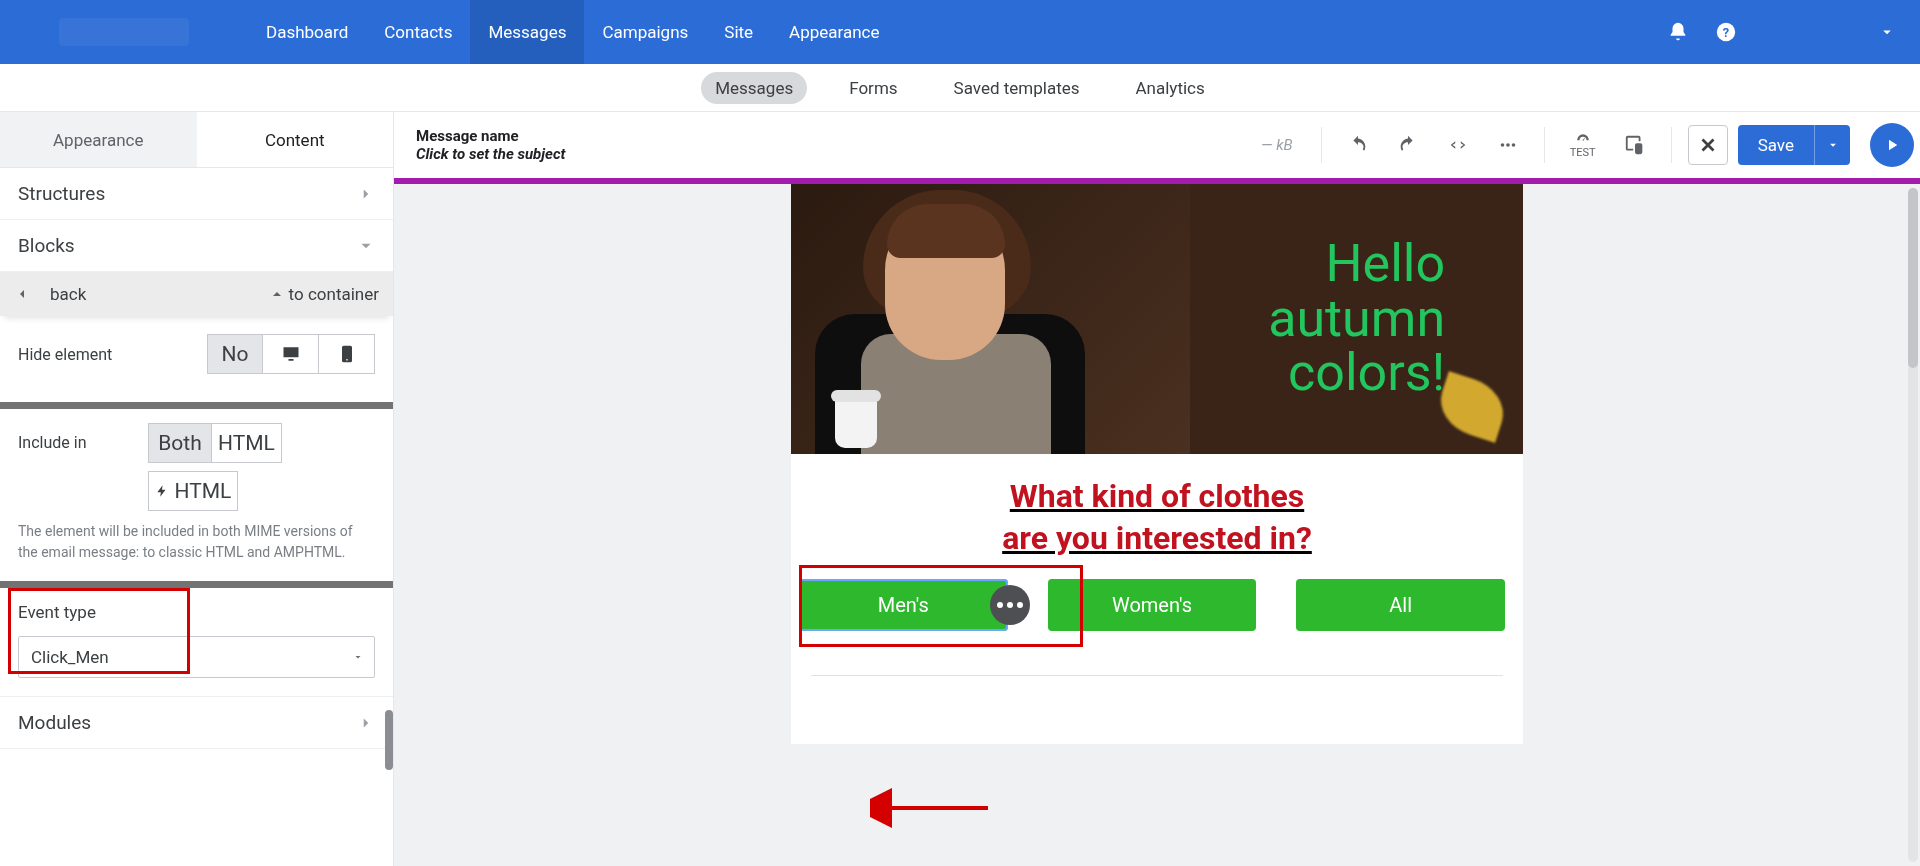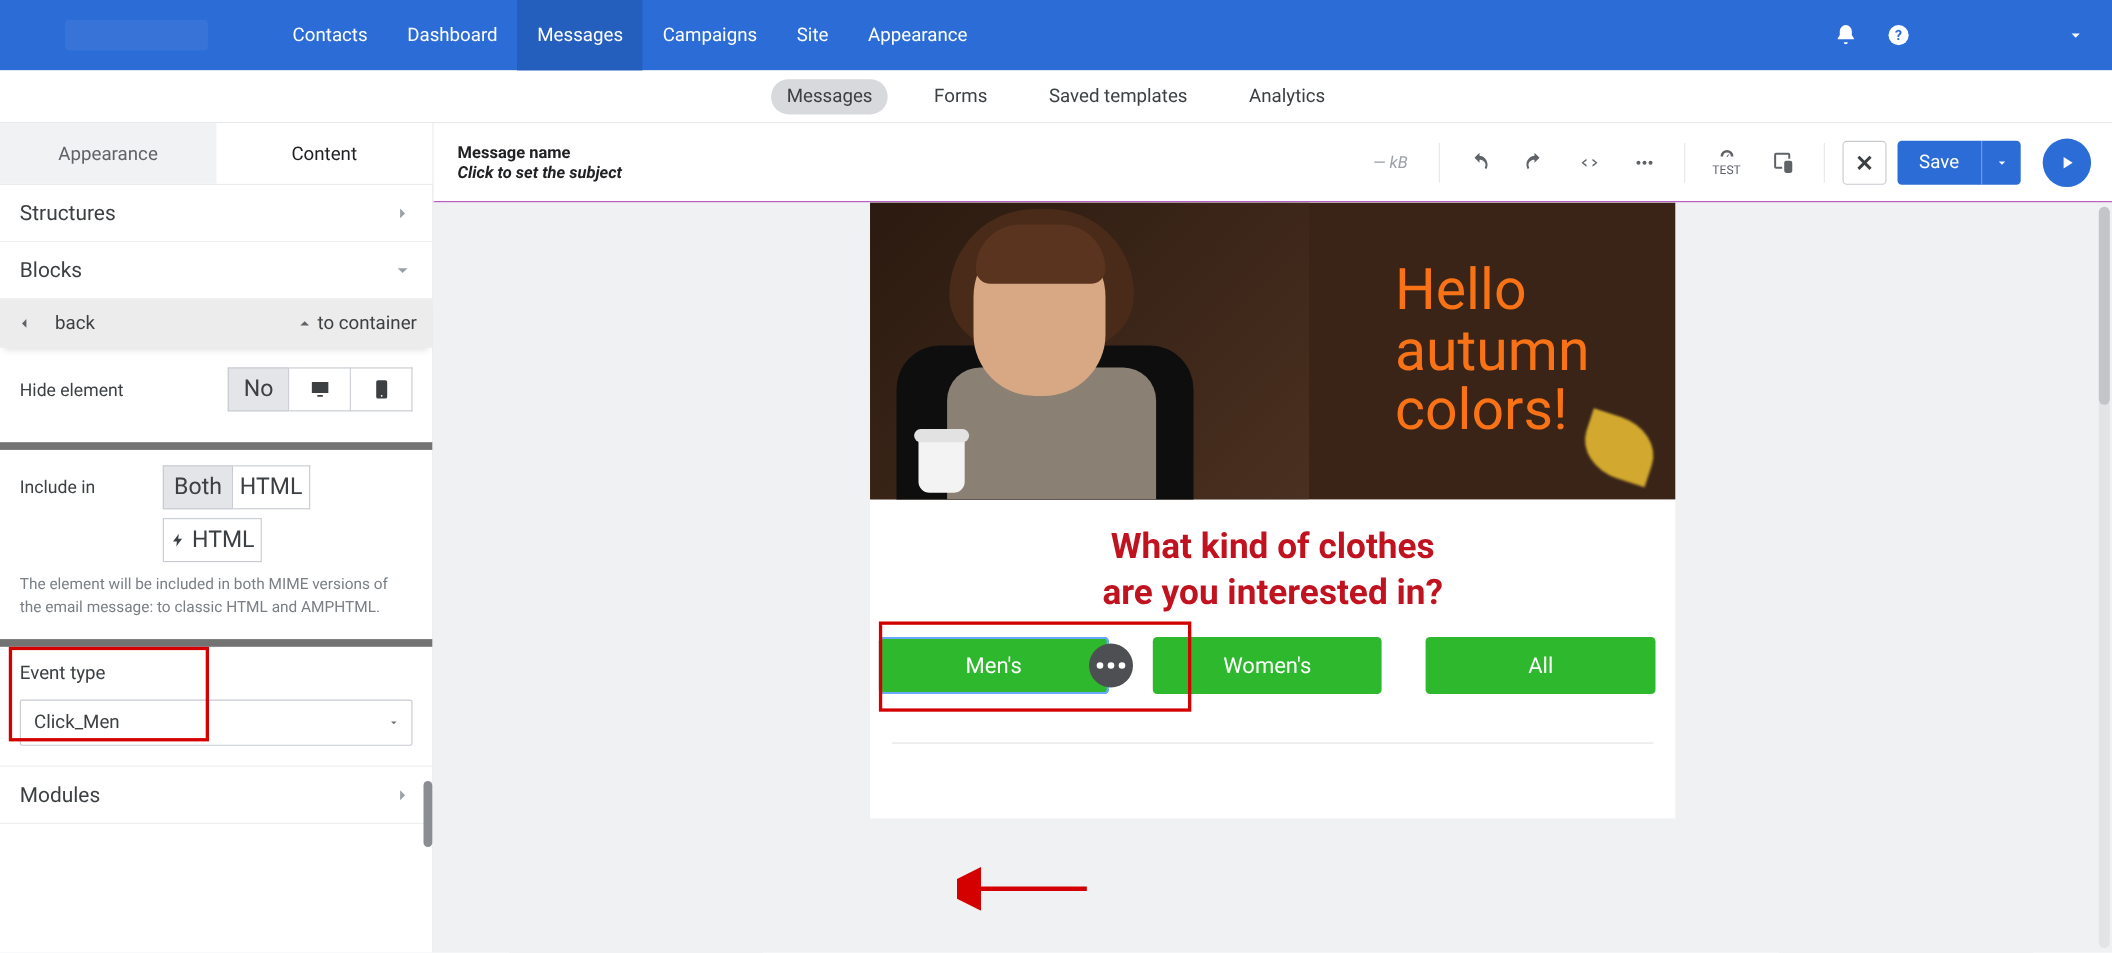--- a/index.html
+++ b/index.html
@@ -52,21 +52,21 @@
 .event-panel-wrap { padding:14px 18px 18px; border-bottom:1px solid #eceef1; position:relative; }
 .event-label { font-size:17px; color:#3c4043; margin-bottom:14px; }
 .select-box { position:relative; height:42px; border:1px solid #c6cacf; border-radius:2px; display:flex; align-items:center; padding:0 12px; font-size:17px; color:#3c4043; cursor:pointer; background:#fff; }
 .select-box svg { position:absolute; right:10px; top:50%; transform:translateY(-50%); fill:#6b7075; width:12px; height:12px; }
 .red-box { position:absolute; border:3px solid #d40000; pointer-events:none; }
 
 .scroll-thumb { position:absolute; right:0; top:598px; width:8px; height:60px; background:#8a8d91; border-radius:4px; }
 
 
 .editor { flex:1; display:flex; flex-direction:column; }
-.toolbar { height:72px; background:#fff; border-bottom:1px solid #a21caf; display:flex; align-items:center; padding:0 19px 0 22px; gap:10px; }
+.toolbar { height:72px; background:#fff; border-bottom:6px solid #a21caf; display:flex; align-items:center; padding:0 6px 0 22px; gap:10px; }
 .msg-meta { display:flex; flex-direction:column; font-size:15px; color:#202124; }
 .msg-meta .name { font-weight:700; }
 .msg-meta .subj { font-style:italic; font-weight:700; }
 .toolbar .grow { flex:1; }
 .kb { color:#9aa0a6; font-style:italic; font-size:15px; margin-right:12px; }
 .tb-sep { width:1px; height:36px; background:#e5e7ea; margin:0 6px; }
 .tb-btn { width:40px; height:40px; display:flex; align-items:center; justify-content:center; cursor:pointer; border-radius:4px; }
 .tb-btn svg { fill:#5f6368; width:22px; height:22px; }
 .tb-btn.outline { border:1px solid #c6cacf; background:#fff; }
 .tb-btn.outline svg { fill:#3c4043; }
@@ -83,24 +83,24 @@
 .hero-photo { flex:1.2; position:relative; background:linear-gradient(135deg,#2b1a10,#4a3020); }
 .woman { position:absolute; inset:0; }
 .woman .face { position:absolute; left:94px; top:26px; width:120px; height:150px; background:#d8a784; border-radius:60px 60px 56px 56px; }
 .woman .hair { position:absolute; left:72px; top:6px; width:168px; height:126px; background:#4a2a18; border-radius:80px 80px 50px 50px; }
 .woman .fringe { position:absolute; left:96px; top:20px; width:118px; height:54px; background:#5a341e; border-radius:60px 60px 20px 20px; }
 .woman .sweater { position:absolute; left:70px; top:150px; width:190px; height:120px; background:#8b8074; border-radius:30px 30px 0 0; }
 .woman .coat { position:absolute; left:24px; top:130px; width:270px; height:150px; background:#0e0e0e; border-radius:40px 40px 0 0; }
 .woman .cup { position:absolute; left:44px; top:212px; width:42px; height:52px; background:#f3f3f3; border-radius:6px 6px 10px 10px; }
 .woman .lid { position:absolute; left:40px; top:206px; width:50px; height:12px; background:#e2e2e2; border-radius:6px; }
 .hero-text { flex:1; display:flex; align-items:center; justify-content:center; position:relative; }
-.hero-text .script { font-family: "Brush Script MT","Segoe Script",cursive; color:#f97316; font-size:52px; line-height:1.05; text-align:left; }
+.hero-text .script { font-family: "Brush Script MT","Segoe Script",cursive; color:#22c55e; font-size:52px; line-height:1.05; text-align:right; }
 .leaf { position:absolute; width:66px; height:54px; background:#d2a92e; border-radius:0 60% 0 60%; transform:rotate(18deg); right:18px; bottom:20px; filter:blur(1px); }
 
-.question { padding: 22px 20px 10px; text-align:center; }
+.question { padding: 22px 20px 10px; text-align:center;text-decoration:underline; }
 .question h2 { color:#c1121f; font-size:32px; font-weight:700; line-height:1.3; }
 
 .btn-row-wrap { position:relative; padding: 10px 18px 20px 8px; }
 .btn-row { display:flex; gap:40px; justify-content:center; }
 .cta { flex:1; height:52px; background:#2eb82e; color:#fff; font-size:20px; border-radius:4px; display:flex; align-items:center; justify-content:center; cursor:pointer; max-width:220px; }
 .sel-wrap { position:relative; }
 .sel-wrap .cta { outline: 2px solid #6aa8ff; outline-offset: -2px; position: relative; }
 .sel-wrap .handle-dots { position:absolute; right:-22px; top:6px; width:40px; height:40px; background:#4d4f52; border-radius:50%; display:flex; align-items:center; justify-content:center; gap:4px; cursor:pointer; }
 .sel-wrap .handle-dots span { width:6px; height:6px; background:#fff; border-radius:50%; }
 .btn-row-red { position:absolute; left:8px; top:-4px; width:284px; height:82px; border:3px solid #d40000; pointer-events:none; }
@@ -115,22 +115,22 @@
 .canvas-vscroll .thumb { position:absolute; left:0; right:0; top:0; height:180px; background:#c3c6c9; border-radius:5px; }
 </style>
 </head>
 <body>
 
 <div class="topnav">
   <div class="logo-slot">
     <div class="logo"></div>
   </div>
   <nav>
+    <div class="nav-item">Dashboard</div>
     <div class="nav-item">Contacts</div>
-    <div class="nav-item">Dashboard</div>
     <div class="nav-item active">Messages</div>
     <div class="nav-item">Campaigns</div>
     <div class="nav-item">Site</div>
     <div class="nav-item">Appearance</div>
   </nav>
   <div class="spacer"></div>
   <div class="icon-btn">
     <svg viewBox="0 0 24 24">
         <path d="M12 2a6 6 0 0 0-6 6v4l-2 3v1h16v-1l-2-3V8a6 6 0 0 0-6-6zM10 19a2 2 0 0 0 4 0h-4z"></path>
       </svg>

